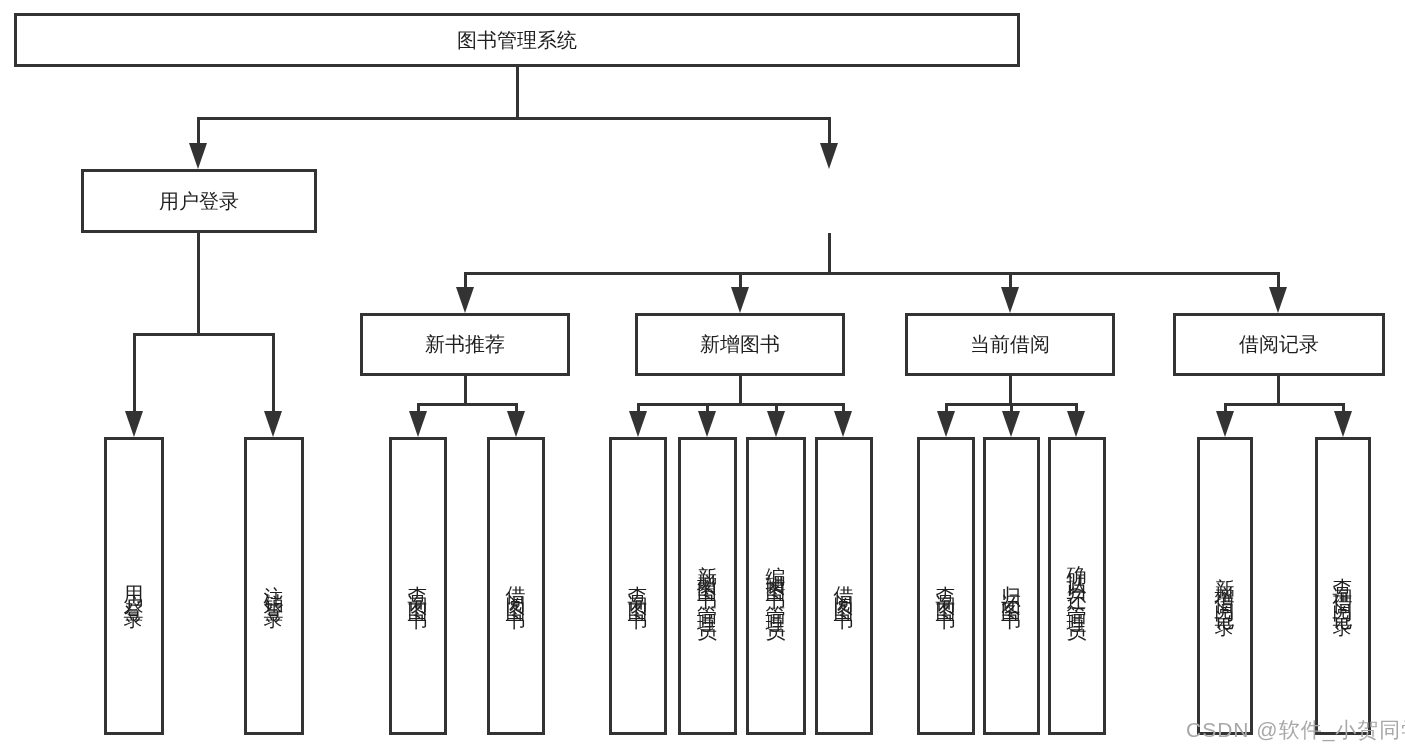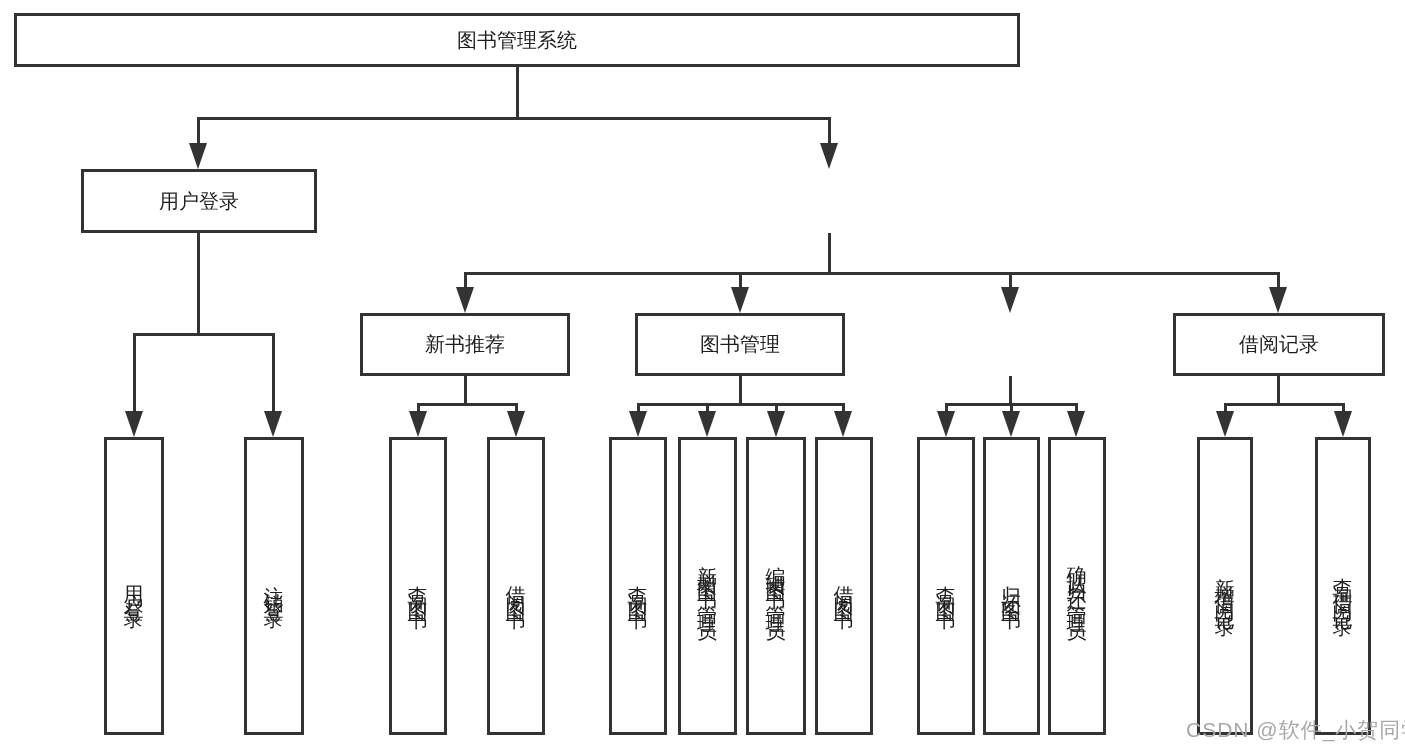--- a/index.html
+++ b/index.html
@@ -71,21 +71,24 @@
   <div class="arr" style="left:731px; top:287px;"></div>
   <div class="vl" style="left:1009px; top:272px; height:18px;"></div>
   <div class="arr" style="left:1001px; top:287px;"></div>
   <div class="vl" style="left:1277px; top:272px; height:18px;"></div>
   <div class="arr" style="left:1269px; top:287px;"></div>
 
   <div class="box" style="left:360px; top:313px; width:210px; height:63px;">
     <span>新书推荐</span>
   </div>
   <div class="box" style="left:635px; top:313px; width:210px; height:63px;">
-    <span>图书管理</span>
+    <span>新增图书</span>
+  </div>
+  <div class="box" style="left:905px; top:313px; width:210px; height:63px;">
+    <span>当前借阅</span>
   </div>
   <div class="box" style="left:1173px; top:313px; width:212px; height:63px;">
     <span>借阅记录</span>
   </div>
 
   <div class="vl" style="left:464px; top:376px; height:30px;"></div>
   <div class="hl" style="left:417px; top:403px; width:100px;"></div>
   <div class="vl" style="left:417px; top:403px; height:12px;"></div>
   <div class="arr" style="left:409px; top:411px;"></div>
   <div class="vl" style="left:515px; top:403px; height:12px;"></div>

